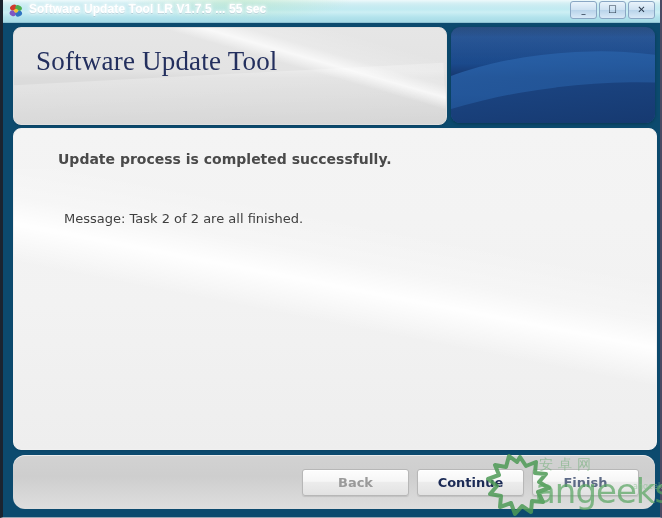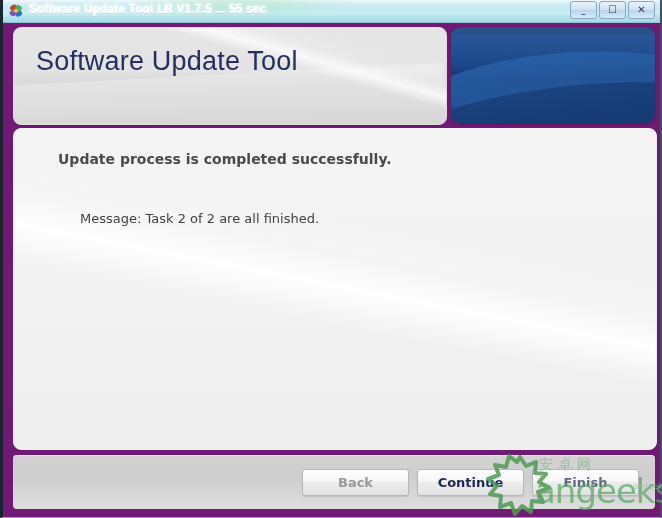--- a/index.html
+++ b/index.html
@@ -15,21 +15,21 @@
     -webkit-font-smoothing: antialiased;
   }
 
   
   .window {
     position: absolute;
     left: 0; top: 0;
     width: 662px;
     height: 518px;
     box-sizing: border-box;
-    background: #701a75;
+    background: #0c4a6e;
     border-left: 3px solid #1b2430;
     border-right: 2px solid #4a4a63;
     border-bottom: 1px solid #9aa6b4;
   }
 
   
   .titlebar {
     position: absolute;
     left: 0; top: 0;
     right: 0;
@@ -127,21 +127,21 @@
     width: 100%; height: 90px;
     background: linear-gradient(to bottom, rgba(255,255,255,.25), rgba(255,255,255,0));
     transform: rotate(-3deg);
   }
   .header-title {
     position: absolute;
     left: 22px;
     top: 18px;
     font-size: 27px;
     color: #232f5e;
-    font-family: Liberation Sans, sans-serif;
+    font-family: Liberation Serif, serif;
     letter-spacing: .2px;
     white-space: nowrap;
   }
 
   
   .banner {
     position: absolute;
     left: 448px;
     top: 27px;
     width: 204px;
@@ -215,31 +215,30 @@
     white-space: nowrap;
   }
   .msg-detail {
     position: absolute;
     left: 50px;
     top: 82px;
     font-size: 13px;
     color: #3f3f3f;
     font-family: "DejaVu Sans", sans-serif;
     white-space: nowrap;
-    margin-left: 16px;
   }
 
   
   .footer {
     position: absolute;
     left: 10px;
     top: 455px;
     width: 642px;
     height: 54px;
-    border-radius: 4px;
+    border-radius: 12px;
     background: linear-gradient(to bottom, #d2d2d2 0%, #cecece 40%, #d6d6d6 70%, #dedede 100%);
     box-shadow: inset 0 1px 0 rgba(255,255,255,.55);
     overflow: visible;
   }
 
   .btn {
     position: absolute;
     top: 14px;
     width: 107px;
     height: 27px;

